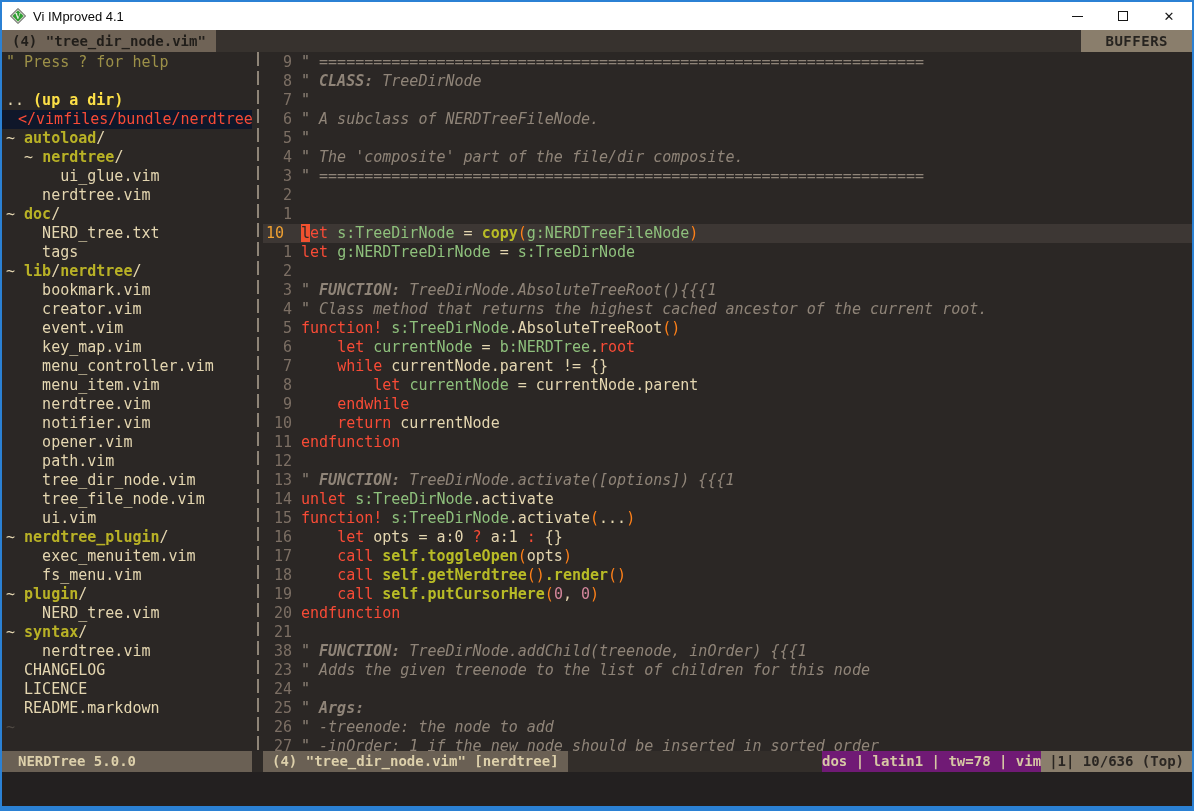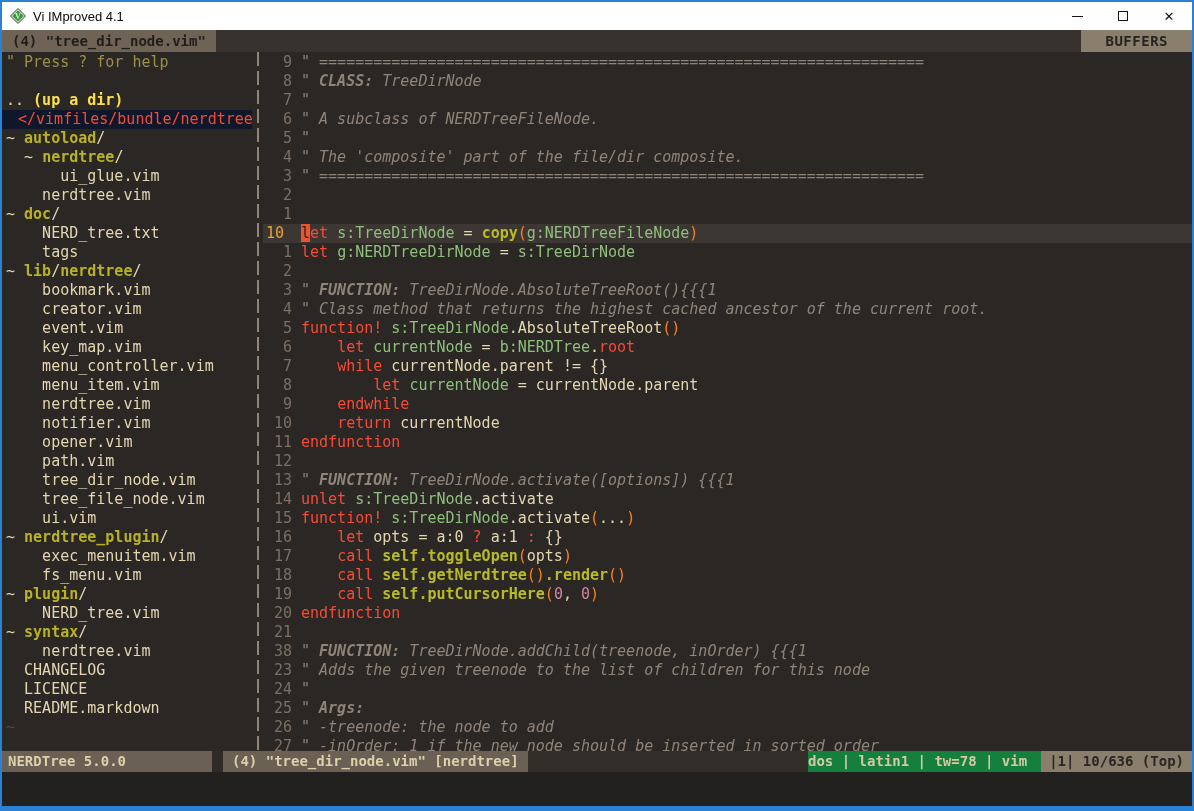--- a/index.html
+++ b/index.html
@@ -50,25 +50,25 @@
   .comment{ color:#8f8478; font-style:italic; }
   .cbold{ color:#8f8478; font-style:italic; font-weight:bold; }
   .dir{ color:#b9b226; font-weight:bold; }
   .updir{ color:#fde047; font-weight:bold; }
   .help{ color:#9c9048; }
   .dim{ color:#4f4943; }
   .rootpath{ color:#f84b36; }
   .cursor{ background:#f1512f; color:#2b2725; }
   
   .statusline{ height:21px; flex:none; display:flex; font-size:14px; font-weight:bold; line-height:21px; }
-  .st-left{ width:210px; flex:none; background:#6a6054; color:#ddd0ab; padding-left:6px; white-space:pre; }
+  .st-left{ width:250px; flex:none; background:#6a6054; color:#ddd0ab; padding-left:16px; white-space:pre; }
   .st-gap{ width:11px; flex:none; background:#2e2a27; }
   .st-buffer{ background:#6a6054; color:#ddd0ab; padding:0 9px; white-space:pre; }
   .st-mid{ flex:1; background:#332e2a; }
-  .st-flags{ background:#15803d; color:#d6c8a4; padding-right:14px; white-space:pre; }
+  .st-flags{ background:#701a75; color:#d6c8a4; white-space:pre; }
   .st-right{ background:#8a7e6c; color:#2b2723; padding:0 8px; white-space:pre; }
   
   .cmdline{ flex:1; background:#232020; }
 </style>
 </head>
 <body>
 
 <div class="window">
 
   <div class="titlebar">

